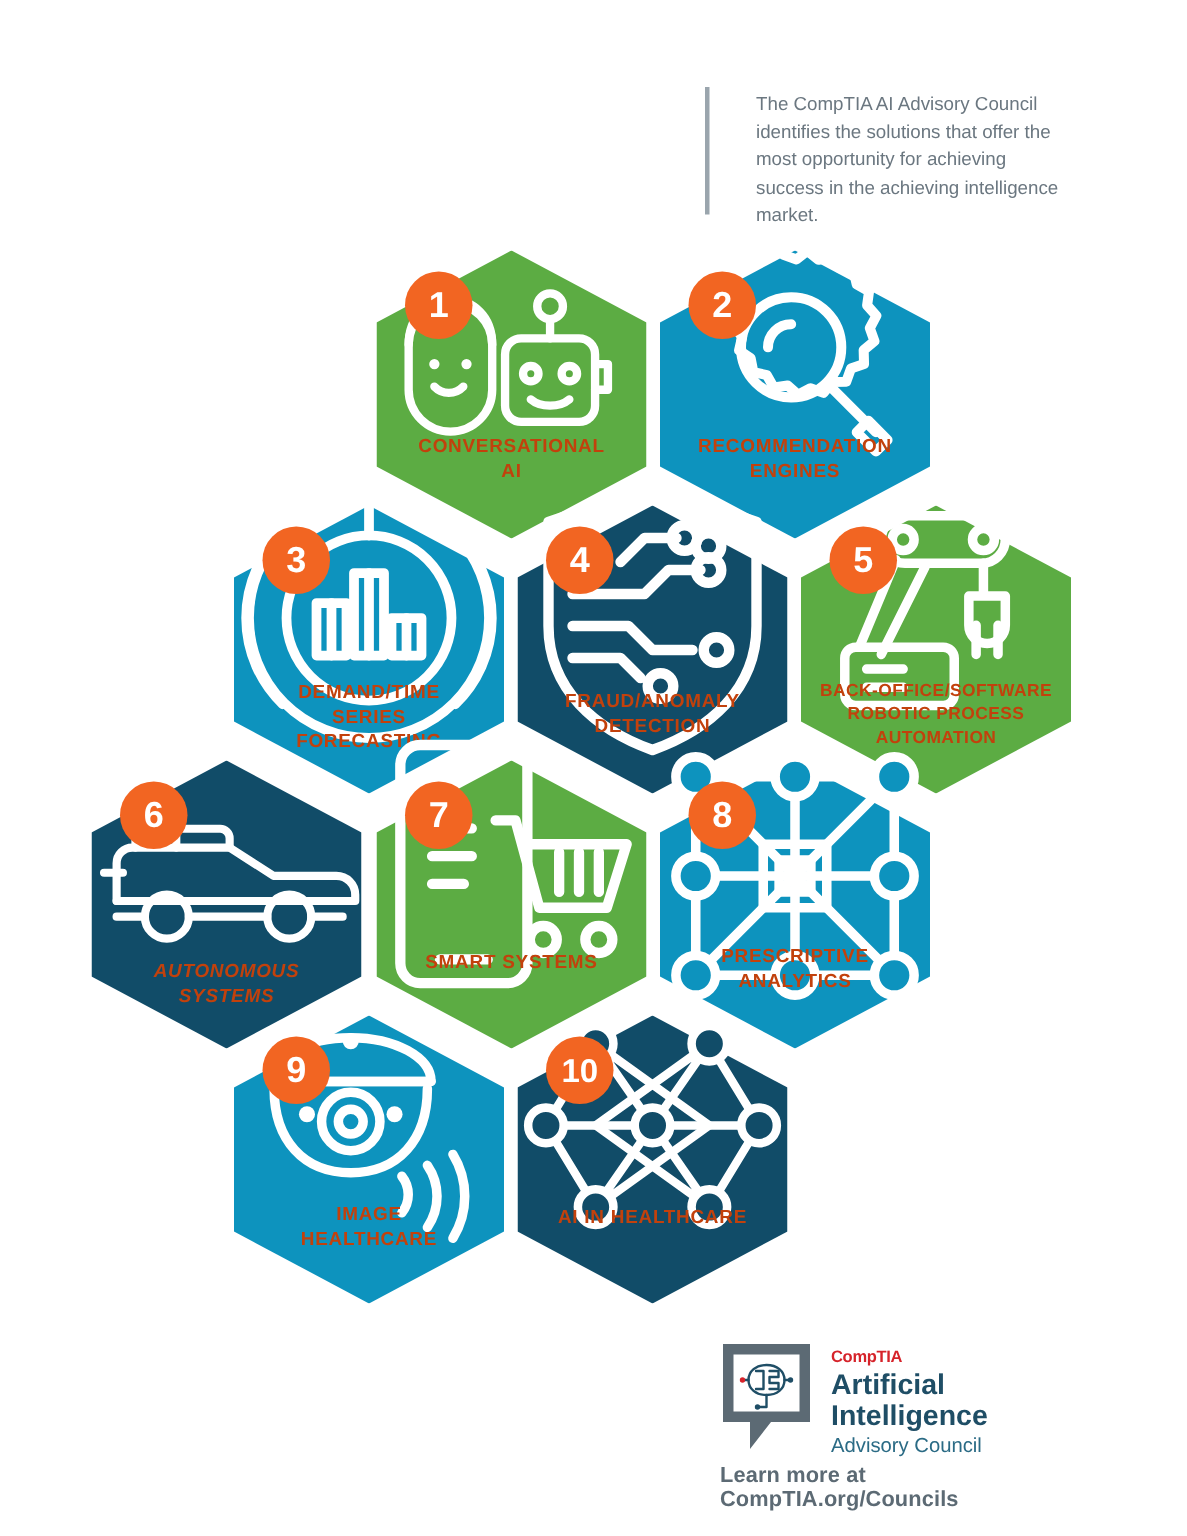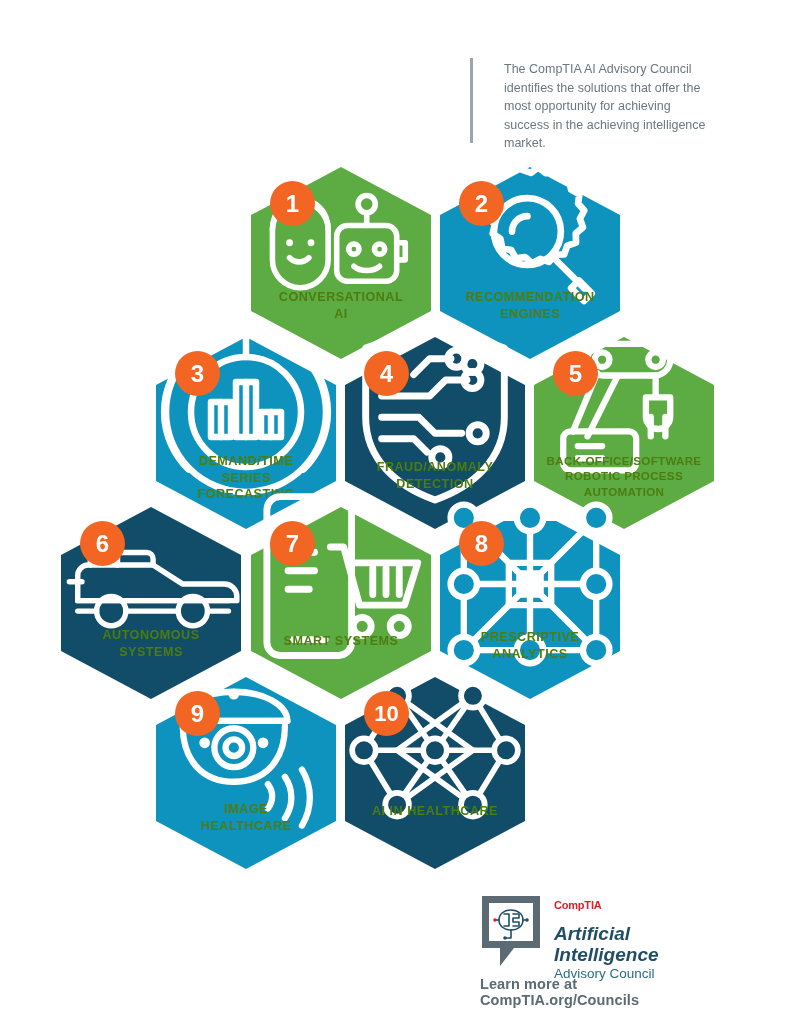--- a/index.html
+++ b/index.html
@@ -44,41 +44,41 @@
     position:absolute;width:180px;height:192px;
   }
   .hex svg{display:block;width:180px;height:192px;}
   .hex-icon{
     position:absolute;left:0;width:180px;
     display:flex;align-items:center;justify-content:center;
     pointer-events:none;
   }
   .hex-label{
     position:absolute;left:6px;width:168px;
-    text-align:center;color:#4d7c0f;
+    text-align:center;color:#c2410c;
     font-size:12.6px;font-weight:bold;line-height:1.32;
     letter-spacing:0.5px;
   }
   .hex-label.small{font-size:11.6px;letter-spacing:0.3px;}
   .badge{
     position:absolute;width:45px;height:45px;border-radius:50%;
     background:#f26522;color:#ffffff;
     font-size:24px;font-weight:bold;
     display:flex;align-items:center;justify-content:center;
     line-height:1;
   }
   .badge.wide{font-size:22px;}
 
   
   #footer{position:absolute;left:0;top:876px;width:716px;height:164px;padding-left:17px;}
   #logo-block{position:absolute;left:480px;top:18px;display:flex;align-items:flex-start;gap:12px;}
   #logo-bubble{position:relative;width:62px;height:78px;}
   #logo-text{padding-top:6px;}
   #logo-comptia{color:#d6232a;font-size:11px;font-weight:bold;letter-spacing:-0.2px;line-height:1;}
-  #logo-line1{color:#1f4e66;font-size:19px;font-weight:bold;line-height:1.12;margin-top:12px;font-style:italic;}
+  #logo-line1{color:#1f4e66;font-size:19px;font-weight:bold;line-height:1.12;margin-top:2px;}
   #logo-line2{color:#2b6b85;font-size:13.5px;line-height:1.15;}
   #learn-more{
     position:absolute;left:480px;top:100px;
     color:#5c6a74;font-size:14.5px;font-weight:bold;letter-spacing:0.1px;
   }
 </style>
 </head>
 <body>
 
 <div id="header">
@@ -225,21 +225,21 @@
         <path d="M27 10v6"></path>
         <path d="M4 24h6"></path>
         <path d="M8 33h72"></path>
         <circle cx="24" cy="38" r="7"></circle>
         <circle cx="63" cy="38" r="7"></circle>
         <path d="M31 38h25"></path>
         <path d="M17 38H8"></path>
         <path d="M70 38h10"></path>
       </svg>
     </div>
-    <div class="hex-label" style="top:120px;">
+    <div class="hex-label" style="top:132px;font-style:italic;">
       <div>AUTONOMOUS</div>
       <div>SYSTEMS</div>
     </div>
     <div class="badge" style="left:19px;top:14px;">6</div>
   </div>
 
   <div class="hex" style="left:251px;top:507px;">
     <svg viewBox="0 0 180 192">
       <polygon points="90,0 180,48 180,144 90,192 0,144 0,48" fill="#5cac43"></polygon>
     </svg>

